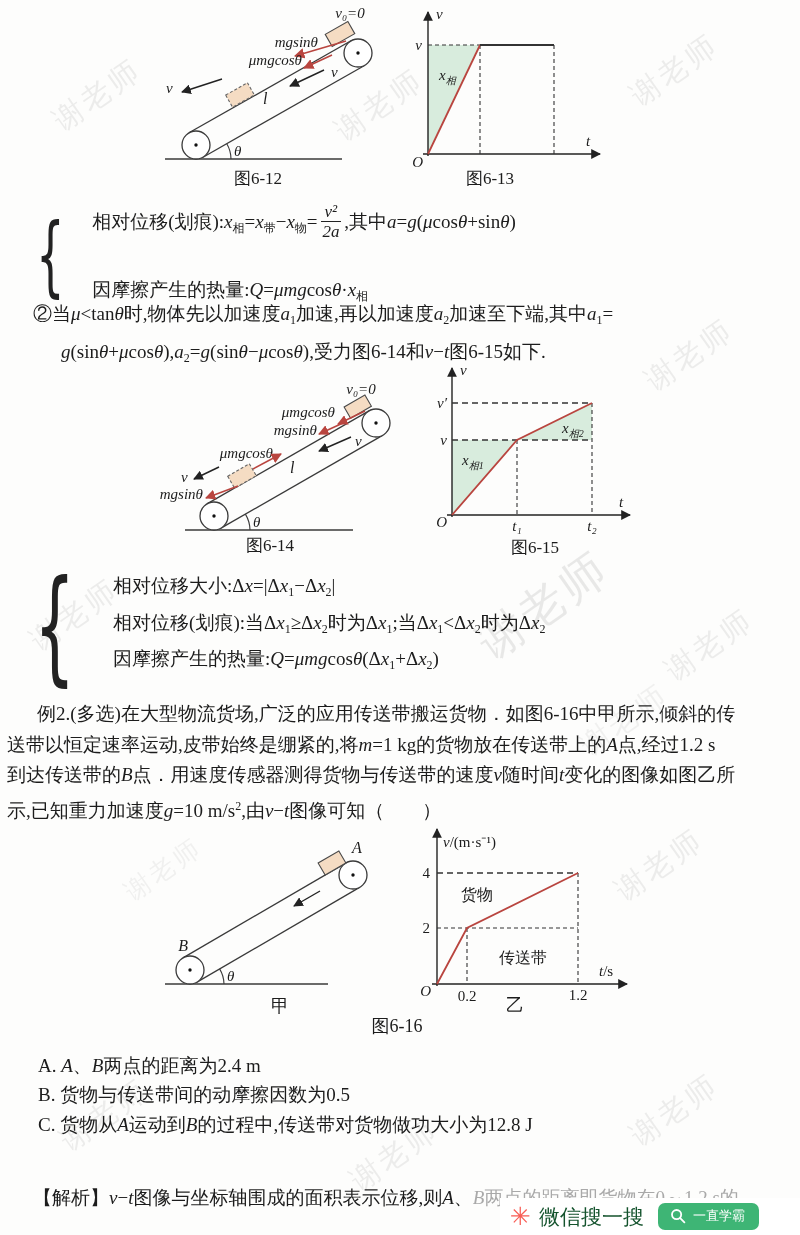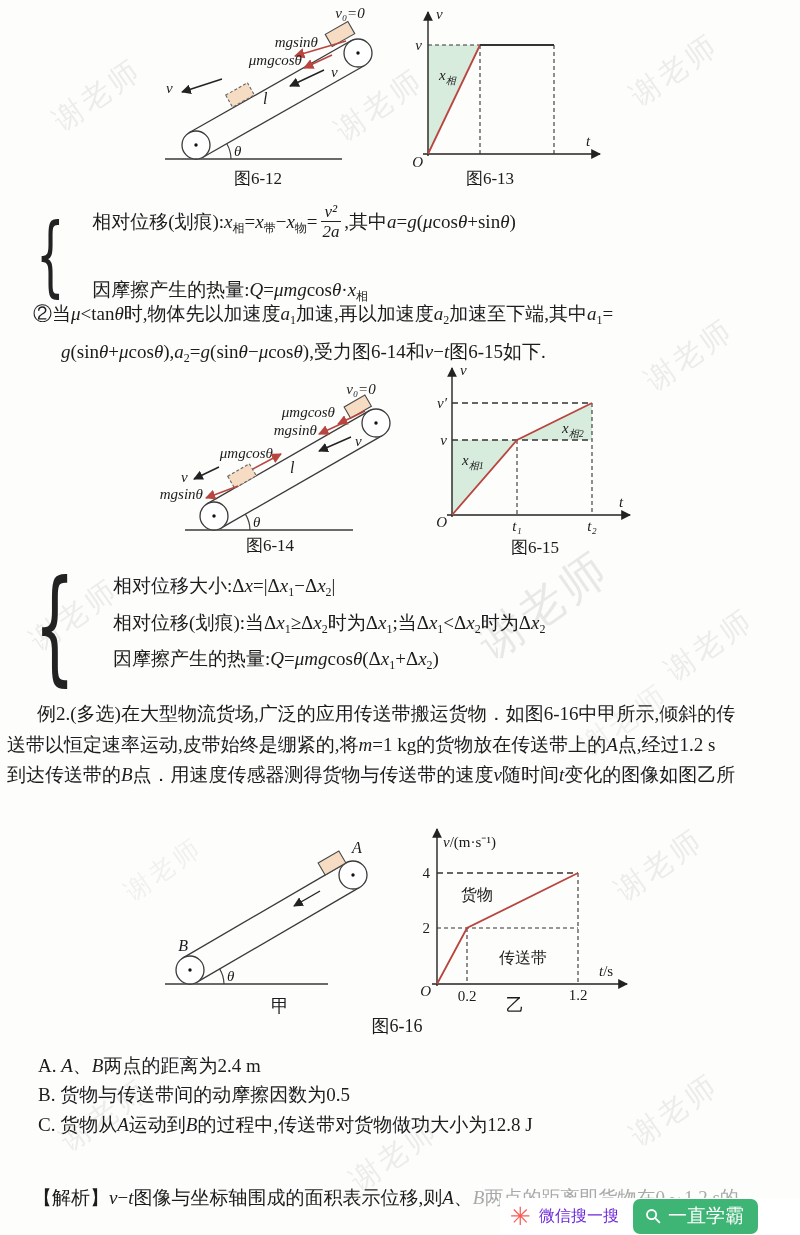--- a/index.html
+++ b/index.html
@@ -20,23 +20,23 @@
          transform:scale(0.55,1.06);transform-origin:left center;}
   .eq-line{white-space:nowrap;font-size:19px;}
   .watermark{position:absolute;color:#1a1a1a;opacity:0.07;font-size:30px;letter-spacing:3px;
              transform:rotate(-35deg);white-space:nowrap;pointer-events:none;
              font-family:"Liberation Serif",serif;}
   svg text{font-family:"Liberation Serif",serif;fill:#1c1c1c;}
   .svg-it{font-style:italic;}
   .ss{font-size:10px;}
   .banner{display:flex;align-items:center;background:#ffffff;}
   .banner-logo{color:#f85d55;font-size:25px;line-height:25px;font-family:"DejaVu Sans",sans-serif;}
-  .banner-text{color:#6d28d9;font-size:16px;margin-left:8px;font-family:"Liberation Sans",sans-serif;}
+  .banner-text{color:#14532d;font-size:21px;margin-left:8px;font-family:"Liberation Sans",sans-serif;}
   .banner-btn{display:flex;align-items:center;gap:7px;background:#3eb575;border:none;border-radius:7px;
-              color:#fff;font-size:19px;padding:4px 14px 5px 12px;margin-left:14px;cursor:pointer;
+              color:#fff;font-size:13px;padding:4px 14px 5px 12px;margin-left:14px;cursor:pointer;
               font-family:"Liberation Sans",sans-serif;}
   .faded{color:#a9a9a9;}
 </style>
 </head>
 <body>
 
 <svg width="0" height="0" style="position:absolute" aria-hidden="true">
   <defs>
     <marker id="arrB" viewBox="0 0 10 10" refX="9" refY="5" markerWidth="7" markerHeight="7" orient="auto">
       <path d="M0,0 L10,5 L0,10 z" fill="#222"></path>
@@ -181,20 +181,21 @@
     <div class="eq-line" style="line-height:30.5px;"><span class="tok-t">相对位移大小:Δ</span><span class="tok-i">x</span><span class="tok-t">=|Δ</span><span class="tok-i">x</span><span class="tok-s">1</span><span class="tok-t">−Δ</span><span class="tok-i">x</span><span class="tok-s">2</span><span class="tok-t">|</span></div>
     <div class="eq-line" style="line-height:30.5px;"><span class="tok-t">相对位移(划痕):当Δ</span><span class="tok-i">x</span><span class="tok-s">1</span><span class="tok-t">≥Δ</span><span class="tok-i">x</span><span class="tok-s">2</span><span class="tok-t">时为Δ</span><span class="tok-i">x</span><span class="tok-s">1</span><span class="tok-t">;当Δ</span><span class="tok-i">x</span><span class="tok-s">1</span><span class="tok-t">&lt;Δ</span><span class="tok-i">x</span><span class="tok-s">2</span><span class="tok-t">时为Δ</span><span class="tok-i">x</span><span class="tok-s">2</span></div>
     <div class="eq-line" style="line-height:30.5px;"><span class="tok-t">因摩擦产生的热量:</span><span class="tok-i">Q</span><span class="tok-t">=</span><span class="tok-i">μmg</span><span class="tok-t">cos</span><span class="tok-i">θ</span><span class="tok-t">(Δ</span><span class="tok-i">x</span><span class="tok-s">1</span><span class="tok-t">+Δ</span><span class="tok-i">x</span><span class="tok-s">2</span><span class="tok-t">)</span></div>
   </div>
 </div>
 
 <div class="abs" style="left:7px;top:699px;width:790px;">
   <div class="textline" style="text-indent:30px;"><span class="tok-t">例2.(多选)在大型物流货场,广泛的应用传送带搬运货物．如图6-16中甲所示,倾斜的传</span></div>
   <div class="textline"><span class="tok-t">送带以恒定速率运动,皮带始终是绷紧的,将</span><span class="tok-i">m</span><span class="tok-t">=1 kg的货物放在传送带上的</span><span class="tok-i">A</span><span class="tok-t">点,经过1.2 s</span></div>
   <div class="textline"><span class="tok-t">到达传送带的</span><span class="tok-i">B</span><span class="tok-t">点．用速度传感器测得货物与传送带的速度</span><span class="tok-i">v</span><span class="tok-t">随时间</span><span class="tok-i">t</span><span class="tok-t">变化的图像如图乙所</span></div>
+  <div class="textline"><span class="tok-t">示,已知重力加速度</span><span class="tok-i">g</span><span class="tok-t">=10 m/s</span><span class="tok-p">2</span><span class="tok-t">,由</span><span class="tok-i">v</span><span class="tok-t">−</span><span class="tok-i">t</span><span class="tok-t">图像可知（　　）</span></div>
 </div>
 
 <svg class="abs" style="left:130px;top:833px" width="290" height="185" viewBox="0 0 290 185">
   <line x1="35" y1="151" x2="198" y2="151" stroke="#3a3a3a" stroke-width="1.3"></line>
   <line x1="53" y1="124.9" x2="216" y2="29.9" stroke="#3a3a3a" stroke-width="1.3"></line>
   <line x1="67" y1="149.1" x2="230" y2="54.1" stroke="#3a3a3a" stroke-width="1.3"></line>
   <circle cx="60" cy="137" r="14" fill="#fff" stroke="#3a3a3a" stroke-width="1.3"></circle>
   <circle cx="60" cy="137" r="1.7" fill="#111"></circle>
   <circle cx="223" cy="42" r="14" fill="#fff" stroke="#3a3a3a" stroke-width="1.3"></circle>
   <circle cx="223" cy="42" r="1.7" fill="#111"></circle>

